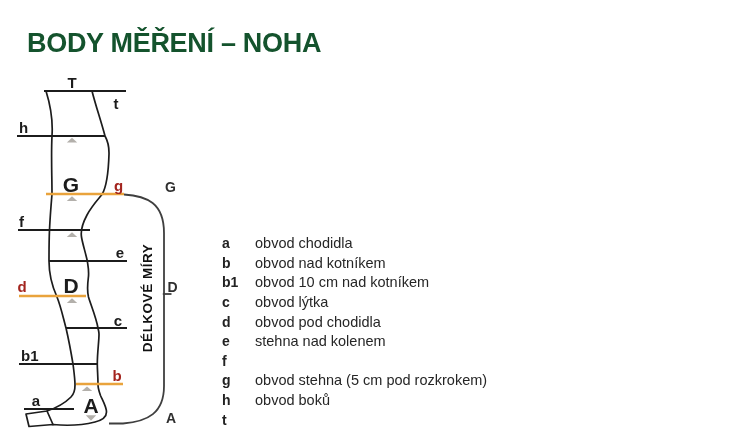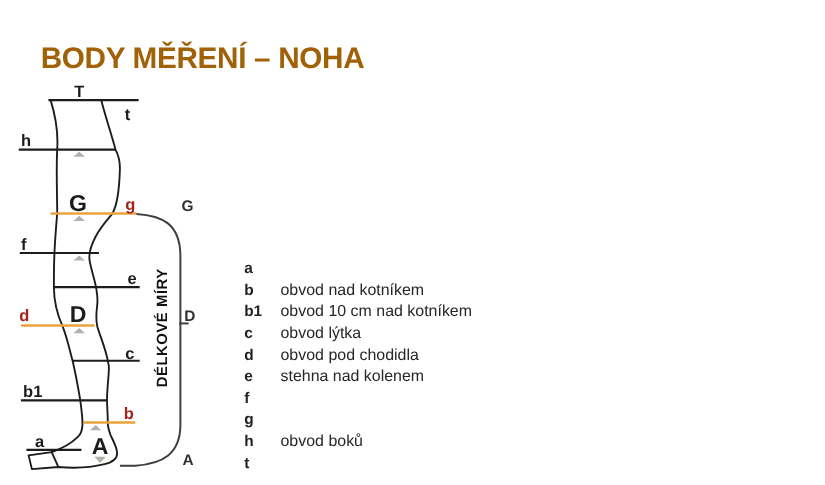--- a/index.html
+++ b/index.html
@@ -3,22 +3,22 @@
 <meta charset="utf-8">
 <style>
   html,body{margin:0;padding:0;}
   body{
     width:750px;height:441px;position:relative;background:#ffffff;
     font-family:"Liberation Sans",sans-serif;overflow:hidden;
   }
   .page{position:absolute;inset:0;width:750px;height:441px;}
 
   .title{
-    position:absolute;left:19px;top:20px;margin:18px;
-    font-size:27px;font-weight:700;color:#a16207;letter-spacing:-0.3px;
+    position:absolute;left:19px;top:20px;margin:8px;
+    font-size:27px;font-weight:700;color:#14532d;letter-spacing:-0.3px;
   }
 
   svg.diagram{position:absolute;left:0;top:0;}
 
   svg text{font-family:"Liberation Sans",sans-serif;font-weight:700;}
   .lbl{fill:#1c1c1c;font-size:15px;}
   .lbl-big{fill:#1c1c1c;font-size:21px;}
   .lbl-red{fill:var(--red,#a3241e);font-size:15px;}
   .lbl-bracket{fill:#2f2f2f;font-size:14px;}
   .lbl-vertical{fill:#111;font-size:13.5px;letter-spacing:0.5px;}
@@ -125,20 +125,21 @@
     <text class="lbl-bracket" x="165" y="192">G</text>
     <text class="lbl-bracket" x="167.5" y="292">D</text>
     <text class="lbl-bracket" x="166" y="423">A</text>
     <text class="lbl-vertical" transform="translate(152,298) rotate(-90)" text-anchor="middle">DÉLKOVÉ MÍRY</text>
   </svg>
 
   <div class="legend">
 
       <div class="legend-row">
         <span class="legend-key">a</span>
+        <span class="legend-label">obvod chodidla</span>
       </div>
 
       <div class="legend-row">
         <span class="legend-key">b</span>
         <span class="legend-label">obvod nad kotníkem</span>
       </div>
 
       <div class="legend-row">
         <span class="legend-key">b1</span>
         <span class="legend-label">obvod 10 cm nad kotníkem</span>
@@ -158,20 +159,21 @@
         <span class="legend-key">e</span>
         <span class="legend-label">stehna nad kolenem</span>
       </div>
 
       <div class="legend-row">
         <span class="legend-key">f</span>
       </div>
 
       <div class="legend-row">
         <span class="legend-key">g</span>
+        <span class="legend-label">obvod stehna (5 cm pod rozkrokem)</span>
       </div>
 
       <div class="legend-row">
         <span class="legend-key">h</span>
         <span class="legend-label">obvod boků</span>
       </div>
 
       <div class="legend-row">
         <span class="legend-key">t</span>
       </div>

